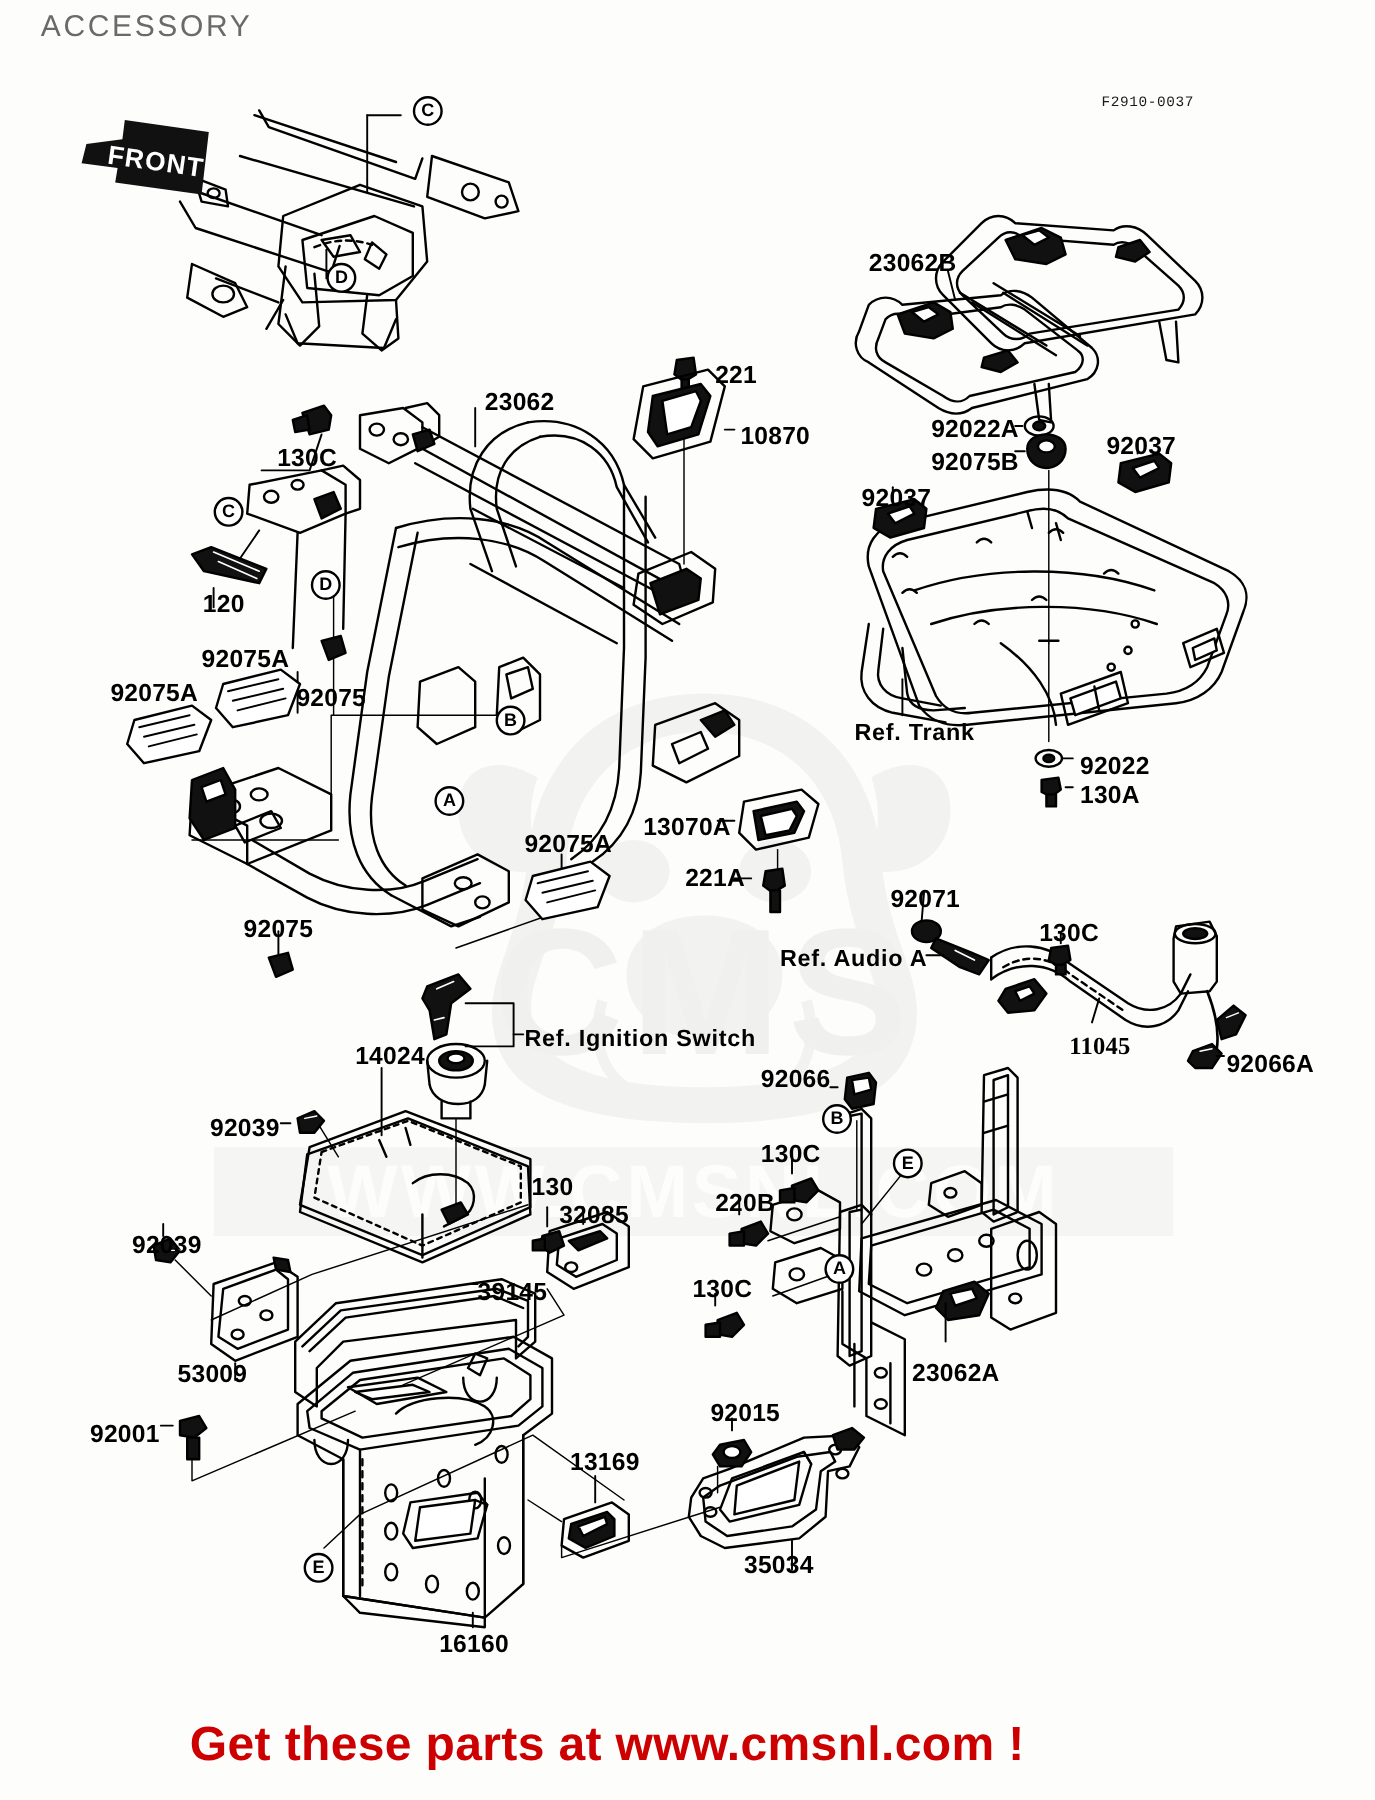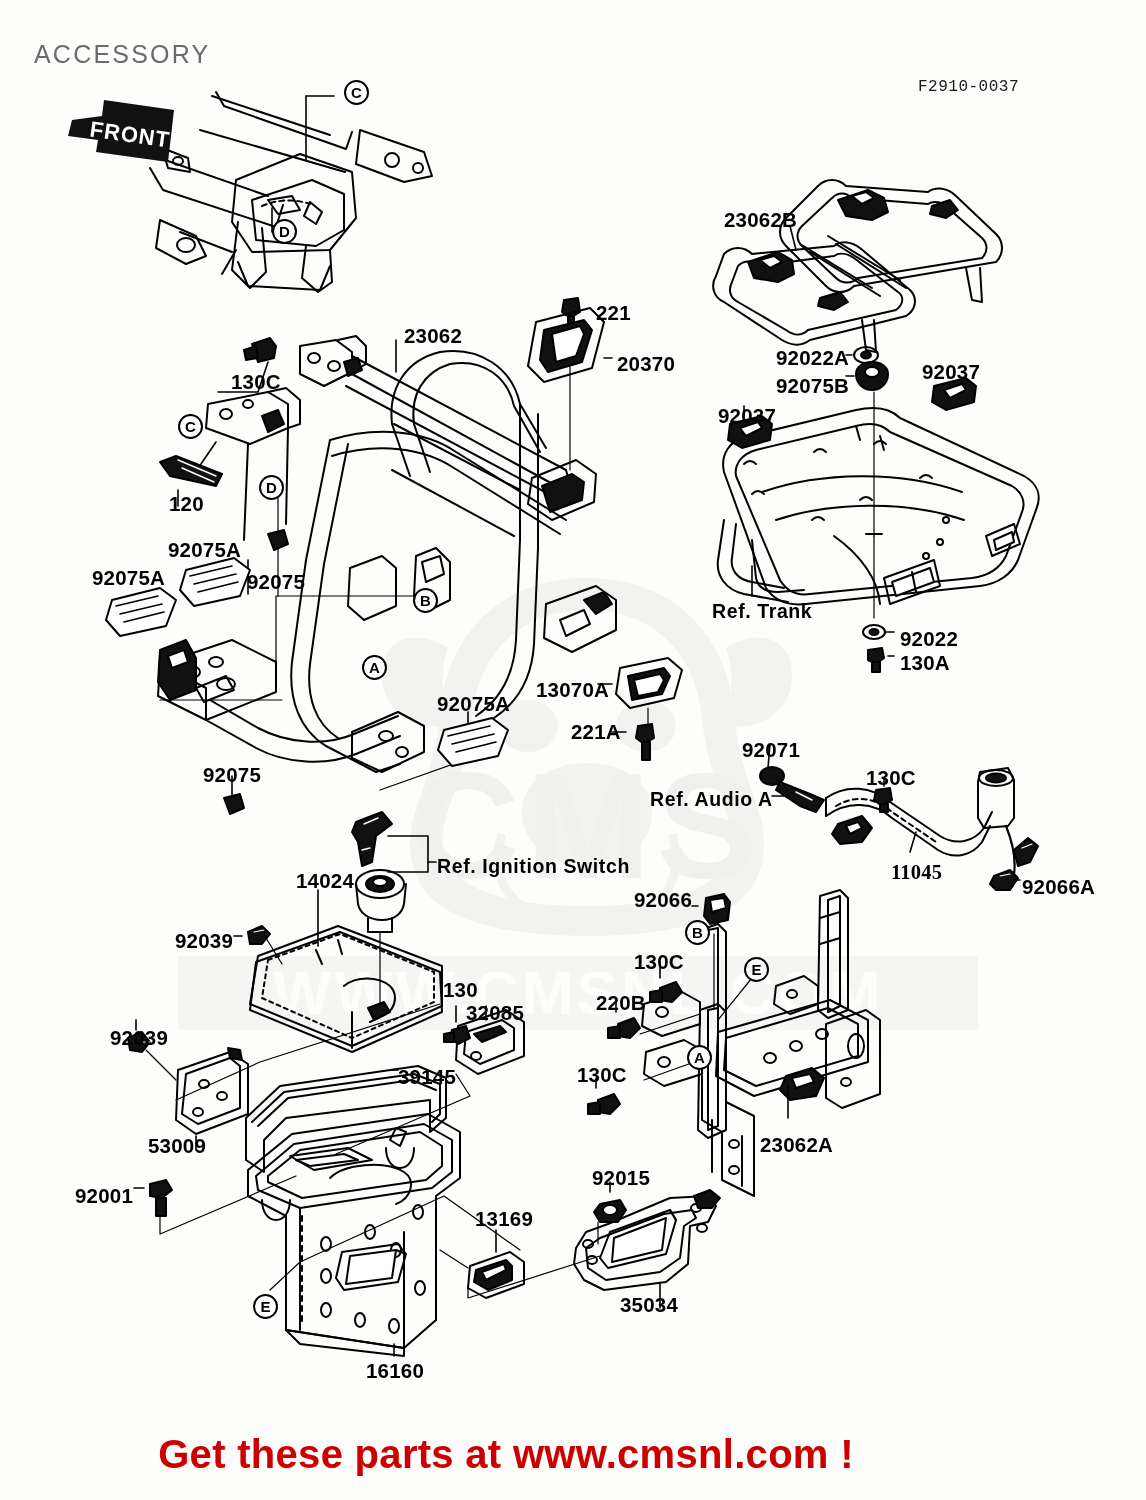--- a/index.html
+++ b/index.html
@@ -10,25 +10,24 @@
     position:relative;overflow:hidden;
   }
   #sheet{position:absolute;inset:0;}
 
   
   .page-title{
     position:absolute;left:34px;top:8px;
     font-size:25px;letter-spacing:2.2px;
     color:#6a6a6a;font-weight:400;
     font-family:"Liberation Sans",sans-serif;
-    margin-top:32px;
   }
   .fig-code{
     position:absolute;left:918px;top:78px;
-    font-size:16px;color:#1a1a1a;letter-spacing:.5px;
+    font-size:12px;color:#1a1a1a;letter-spacing:.5px;
     font-family:"Liberation Mono","DejaVu Sans Mono",monospace;
   }
 
   
   .wm{position:absolute;pointer-events:none;}
   #wm-dog{left:352px;top:548px;width:470px;height:470px;opacity:.105;}
   #wm-url{left:178px;top:938px;width:800px;height:110px;opacity:.10;}
 
   
   .footer{
@@ -611,21 +610,21 @@
     <path d="M44 4 L114 14 L108 66 L36 56 L38 44 L8 40 L12 24 L42 20 Z" fill="#111"></path>
     <g transform="rotate(8 70 38)">
       <text x="70" y="46" text-anchor="middle" fill="#ffffff" font-family="Liberation Sans, sans-serif" font-weight="700" font-size="22" letter-spacing="1">FRONT</text>
     </g>
   </svg>
 
   <div id="callout-layer">
       <div class="lbl" style="left: 724px; top: 210px;">23062B</div>
       <div class="lbl" style="left: 596px; top: 303px;">221</div>
       <div class="lbl" style="left: 375px; top: 326px; margin-left: 29px;">23062</div>
-      <div class="lbl" style="left: 617px; top: 354px;">20370</div>
+      <div class="lbl" style="left: 617px; top: 354px;">10870</div>
       <div class="lbl" style="left: 776px; top: 348px;">92022A</div>
       <div class="lbl" style="left: 231px; top: 372px;">130C</div>
       <div class="lbl" style="left: 776px; top: 376px;">92075B</div>
       <div class="lbl" style="left: 922px; top: 362px;">92037</div>
       <div class="lbl" style="left: 718px; top: 406px;">92037</div>
       <div class="lbl" style="left: 169px; top: 494px;">120</div>
       <div class="lbl" style="left: 168px; top: 540px;">92075A</div>
       <div class="lbl" style="left: 247px; top: 572px;">92075</div>
       <div class="lbl" style="left: 92px; top: 568px;">92075A</div>
       <div class="lbl ref" style="left: 712px; top: 602px;">Ref. Trank</div>

